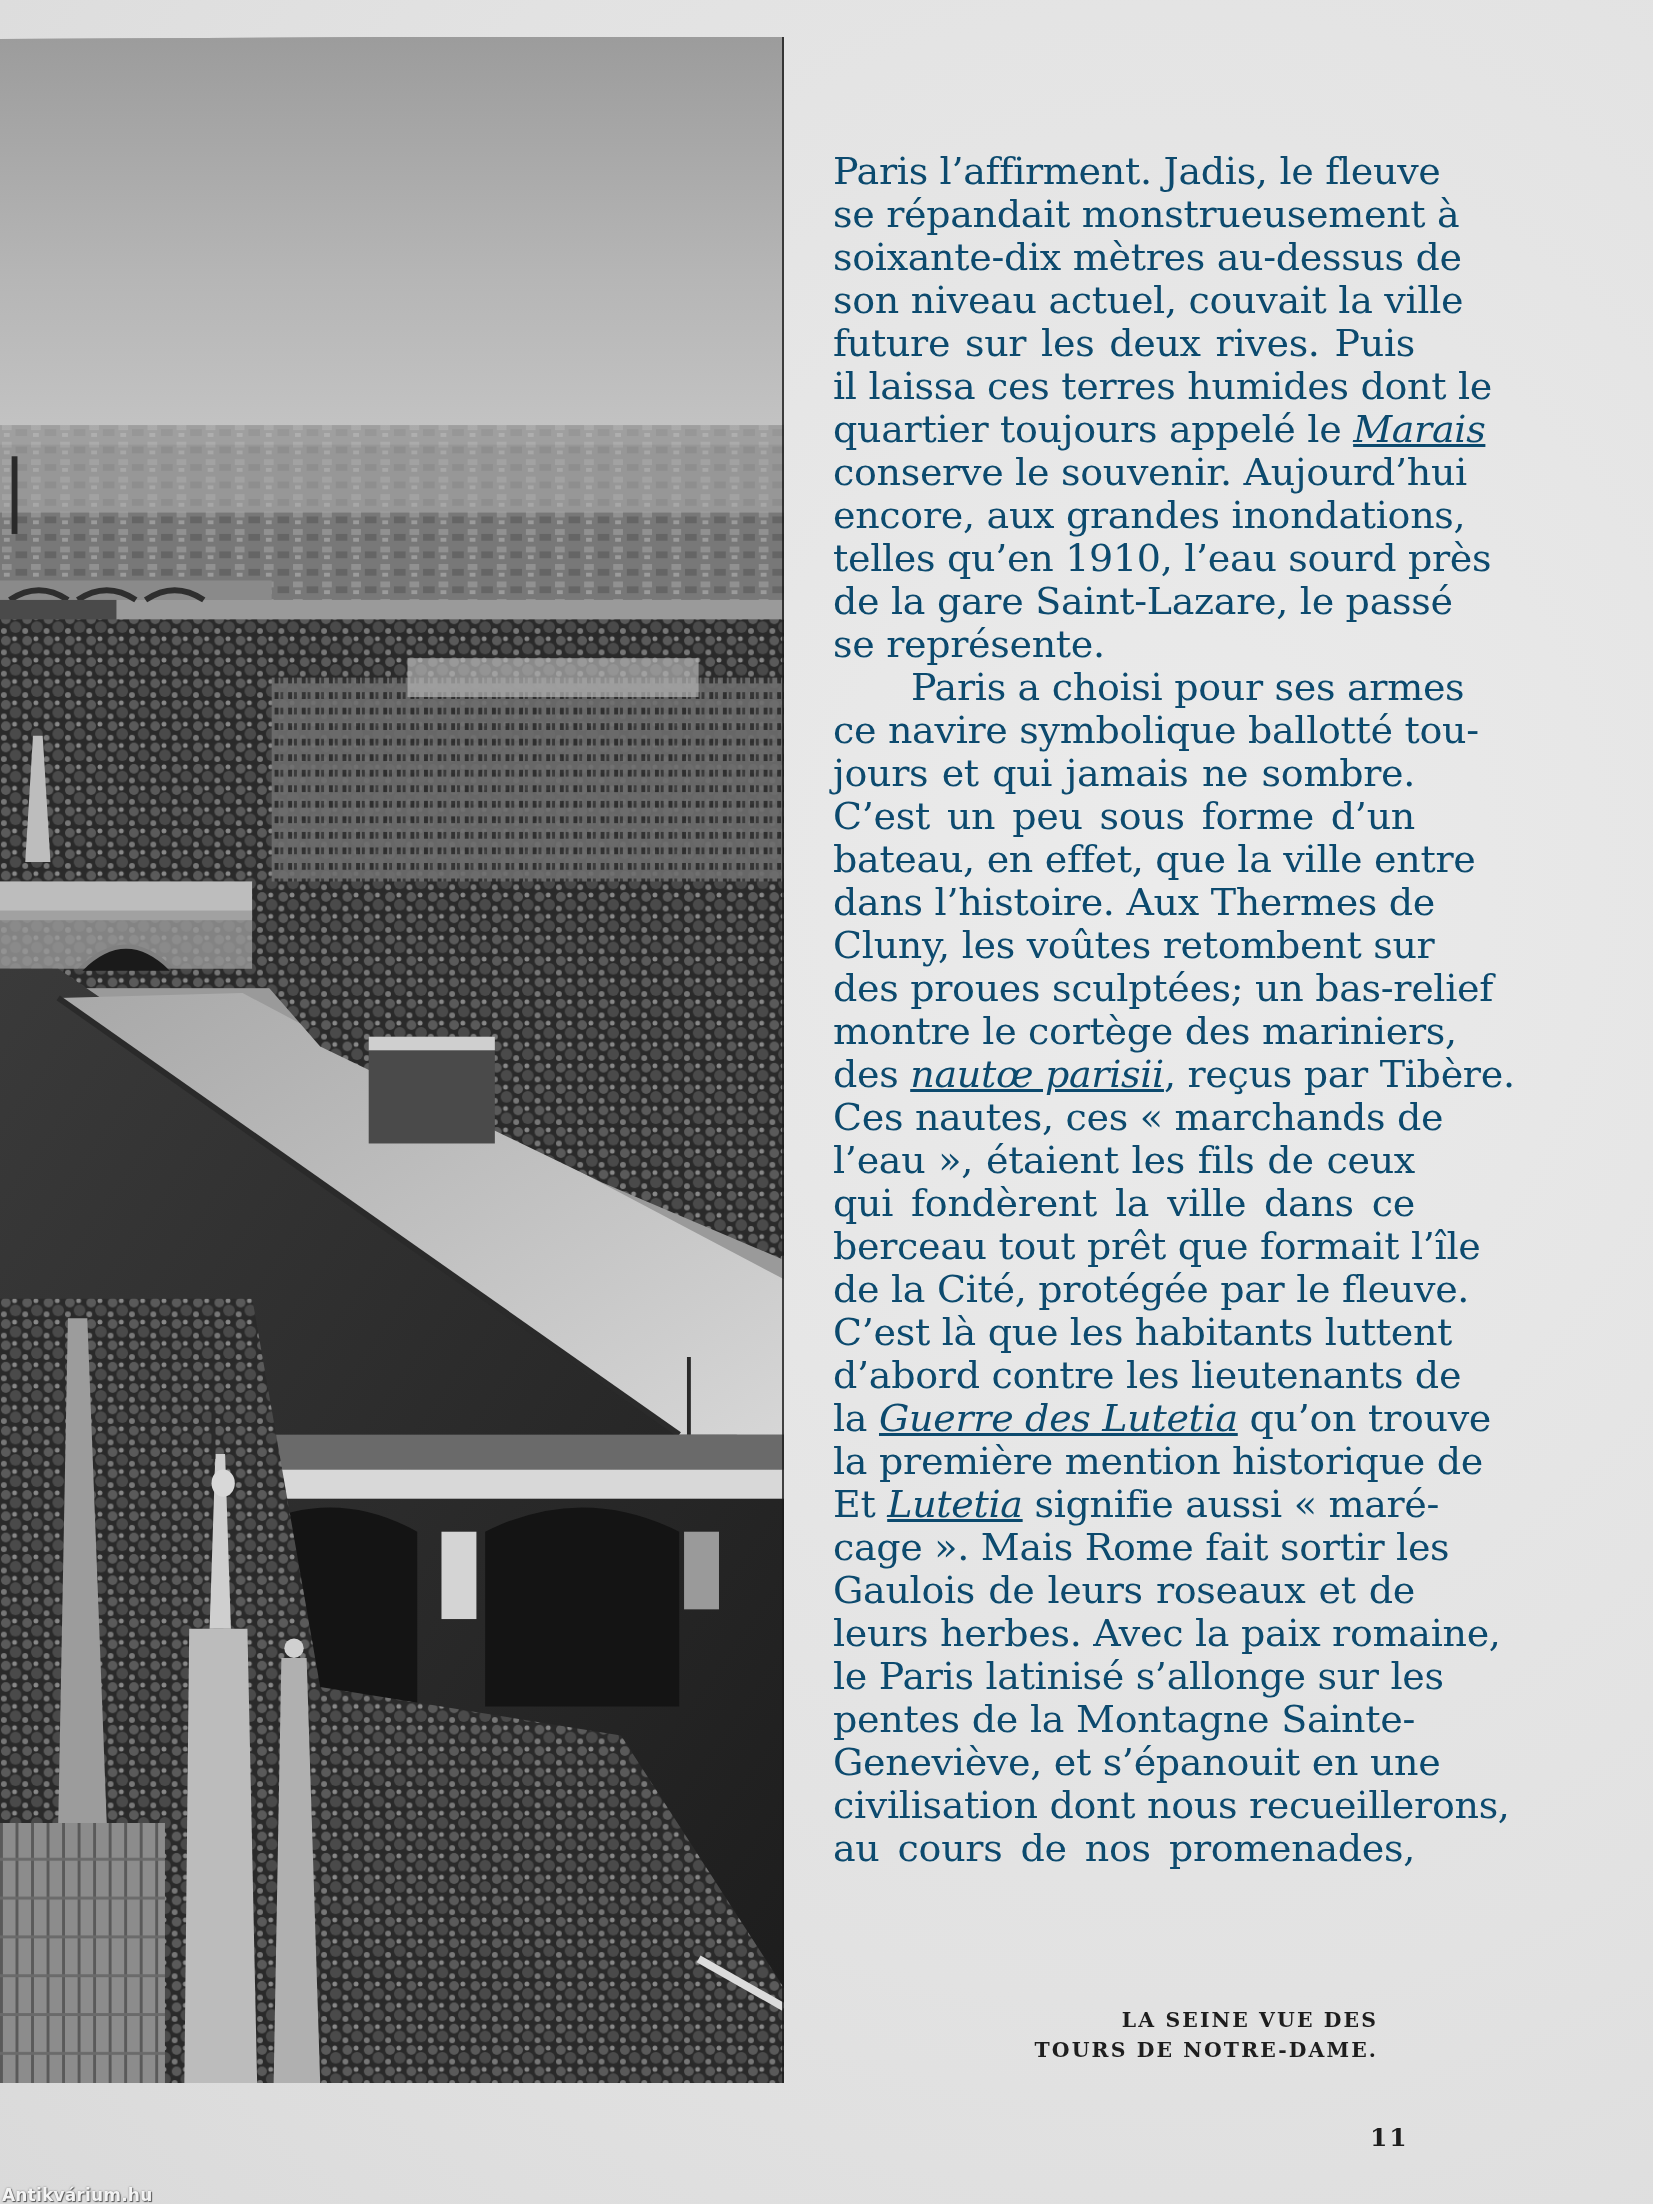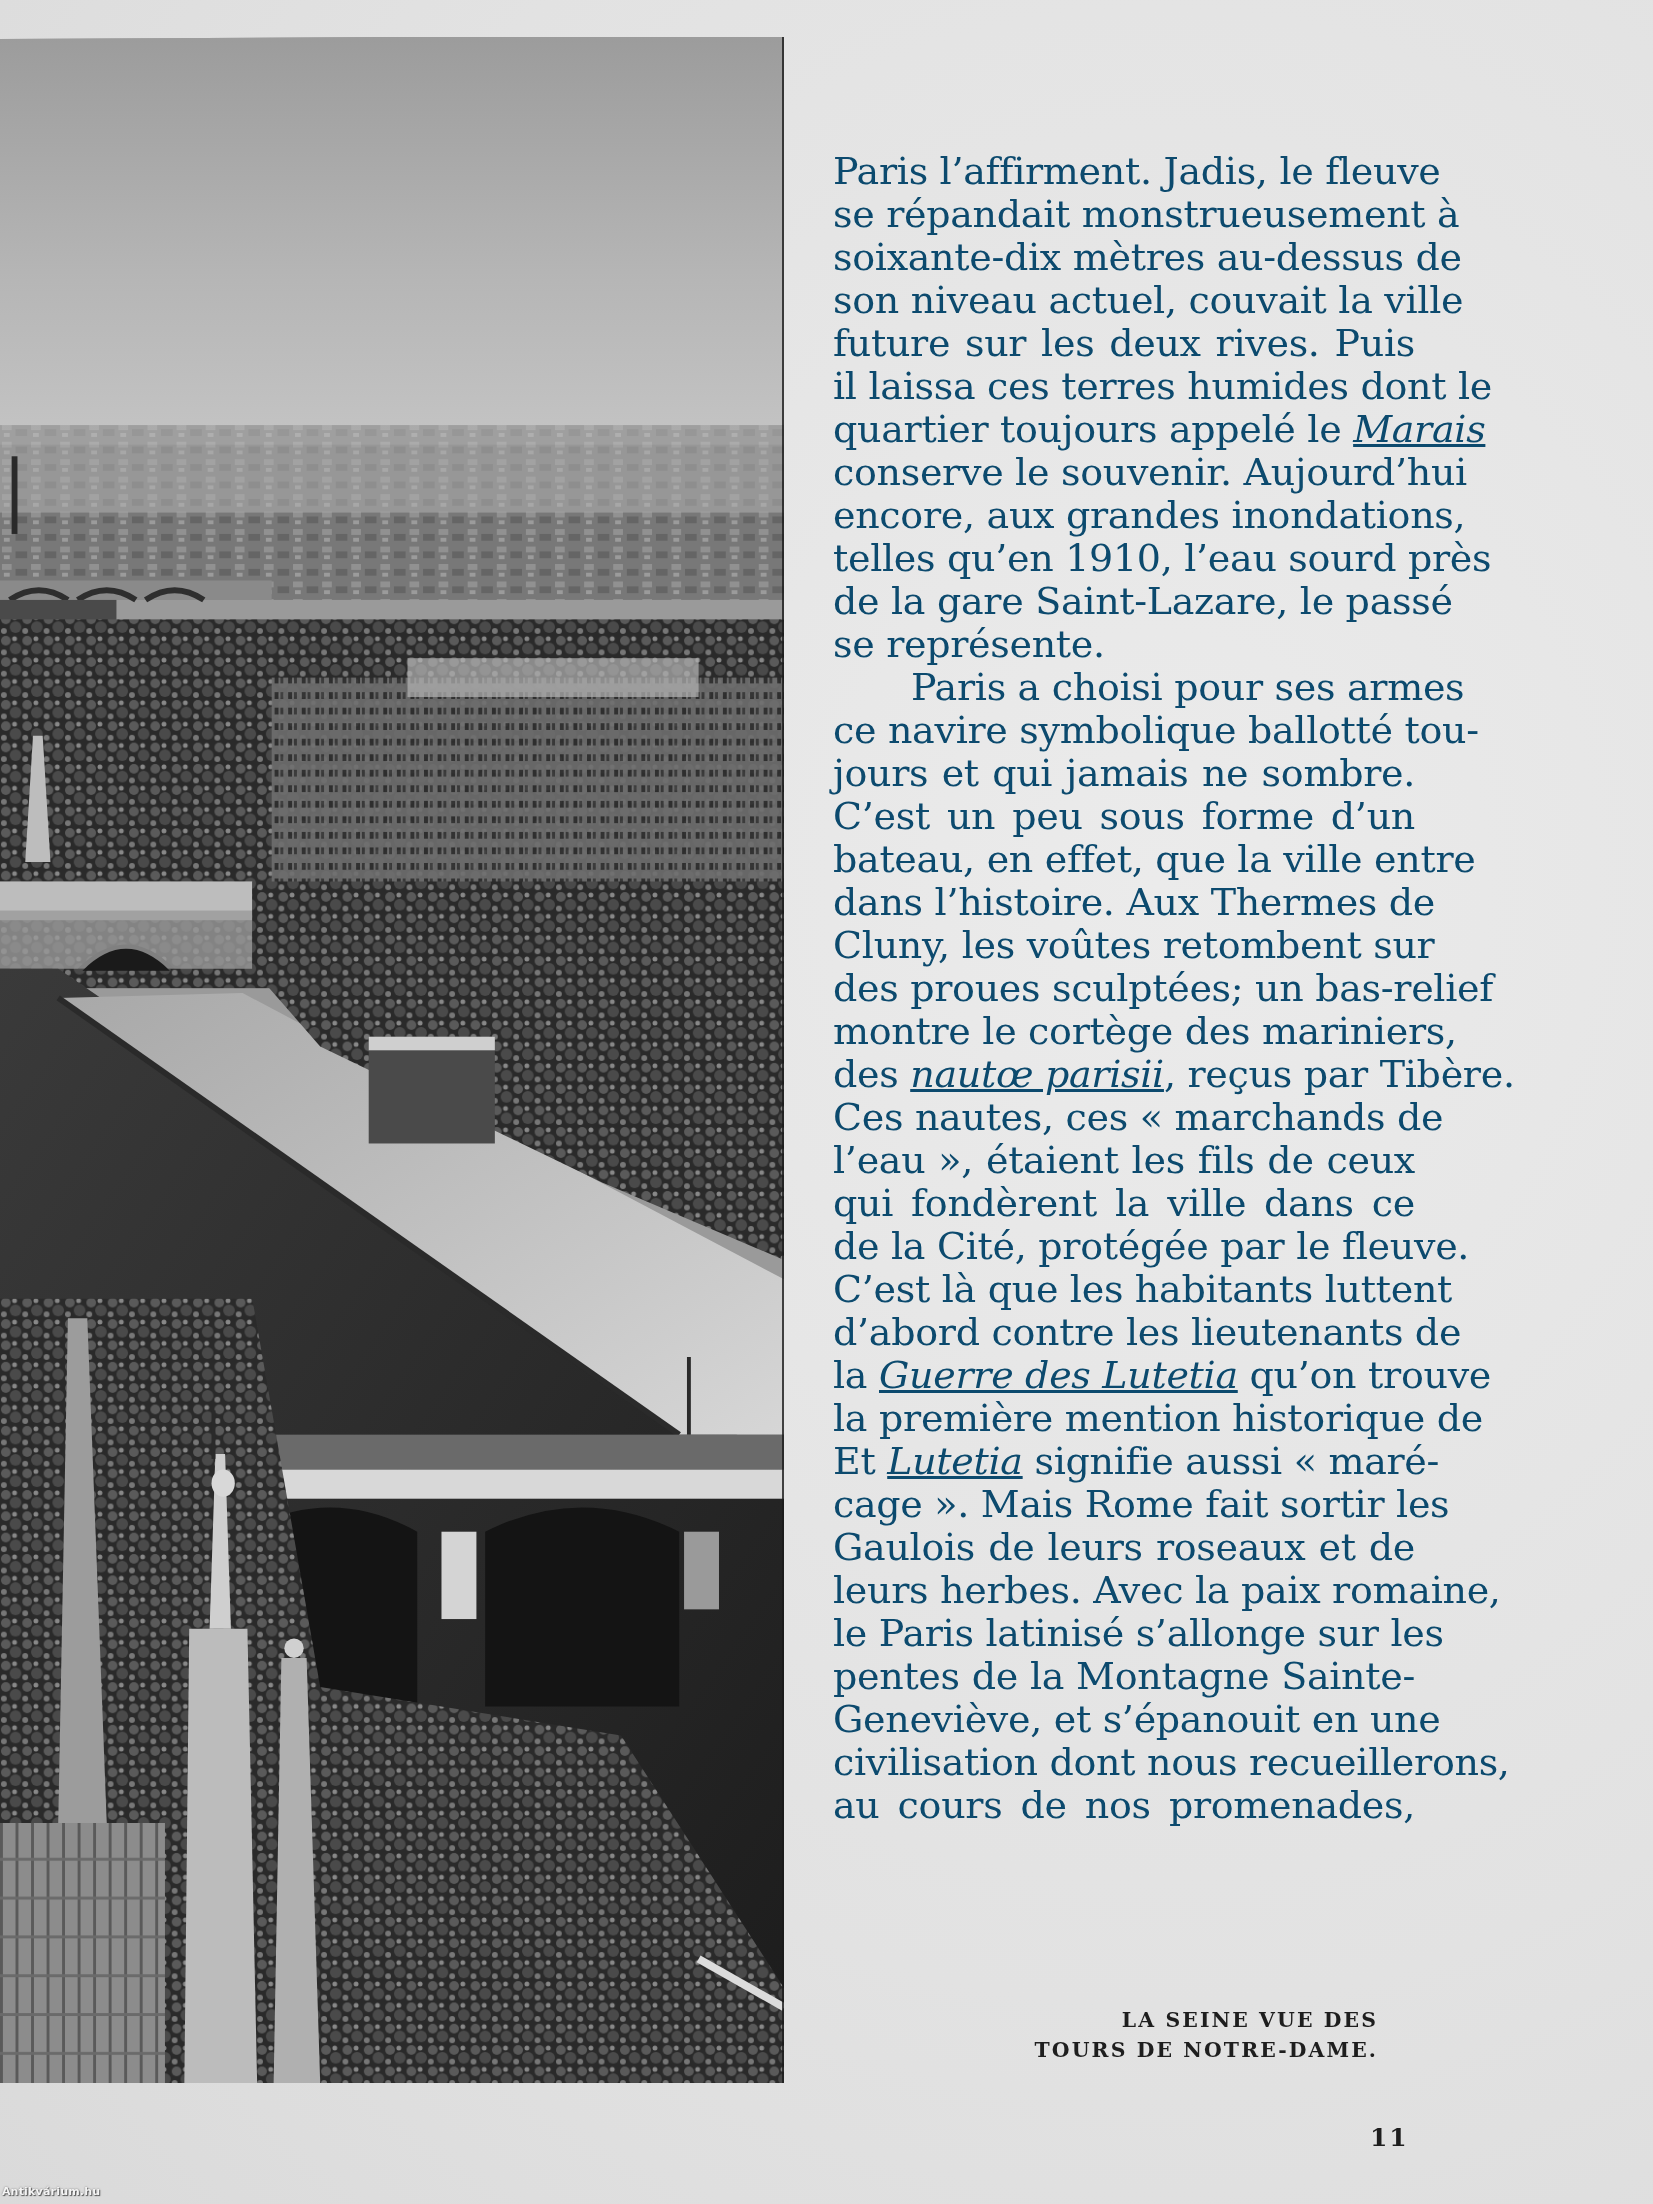--- a/index.html
+++ b/index.html
@@ -37,21 +37,21 @@
       color: #1e1e1e;
     }
     .folio {
       position: absolute; left: 1370px; top: 2123px;
       font-family: "DejaVu Serif", "Liberation Serif", serif; font-weight: bold;
       font-size: 25px; letter-spacing: 1.9px; color: #1e1e1e;
     }
     .watermark {
       position: absolute; left: 1.9px; top: 2185px;
       font-family: "DejaVu Sans", "Liberation Sans", sans-serif; font-weight: bold;
-      font-size: 11px; color: #f4f4f4; text-shadow: 1px 1px 1px #555, 0 0 1.9px #777;
+      font-size: 17px; color: #f4f4f4; text-shadow: 1px 1px 1px #555, 0 0 1.9px #777;
       letter-spacing: 0.2px;
     }
   </style>
 </head>
 <body>
 
 <div class="photo">
   <svg viewBox="0 0 808 2108" preserveAspectRatio="none">
     <defs>
       <linearGradient id="sky" x1="0" y1="0" x2="0" y2="1">
@@ -168,20 +168,21 @@
     <span class="line"><span>C’est un peu sous forme d’un</span></span>
     <span class="line"><span>bateau, en effet, que la ville entre</span></span>
     <span class="line"><span>dans l’histoire. Aux Thermes de</span></span>
     <span class="line"><span>Cluny, les voûtes retombent sur</span></span>
     <span class="line"><span>des proues sculptées; un bas-relief</span></span>
     <span class="line"><span>montre le cortège des mariniers,</span></span>
     <span class="line"><span>des </span><span class="it">nautœ parisii</span><span>, reçus par Tibère.</span></span>
     <span class="line"><span>Ces nautes, ces « marchands de</span></span>
     <span class="line"><span>l’eau », étaient les fils de ceux</span></span>
     <span class="line"><span>qui fondèrent la ville dans ce</span></span>
+    <span class="line"><span>berceau tout prêt que formait l’île</span></span>
     <span class="line"><span>de la Cité, protégée par le fleuve.</span></span>
     <span class="line"><span>C’est là que les habitants luttent</span></span>
     <span class="line"><span>d’abord contre les lieutenants de</span></span>
     <span class="line"><span>la </span><span class="it">Guerre des Lutetia</span><span> qu’on trouve</span></span>
     <span class="line"><span>la première mention historique de</span></span>
     <span class="line"><span>Et </span><span class="it">Lutetia</span><span> signifie aussi « maré-</span></span>
     <span class="line"><span>cage ». Mais Rome fait sortir les</span></span>
     <span class="line"><span>Gaulois de leurs roseaux et de</span></span>
     <span class="line"><span>leurs herbes. Avec la paix romaine,</span></span>
     <span class="line"><span>le Paris latinisé s’allonge sur les</span></span>

